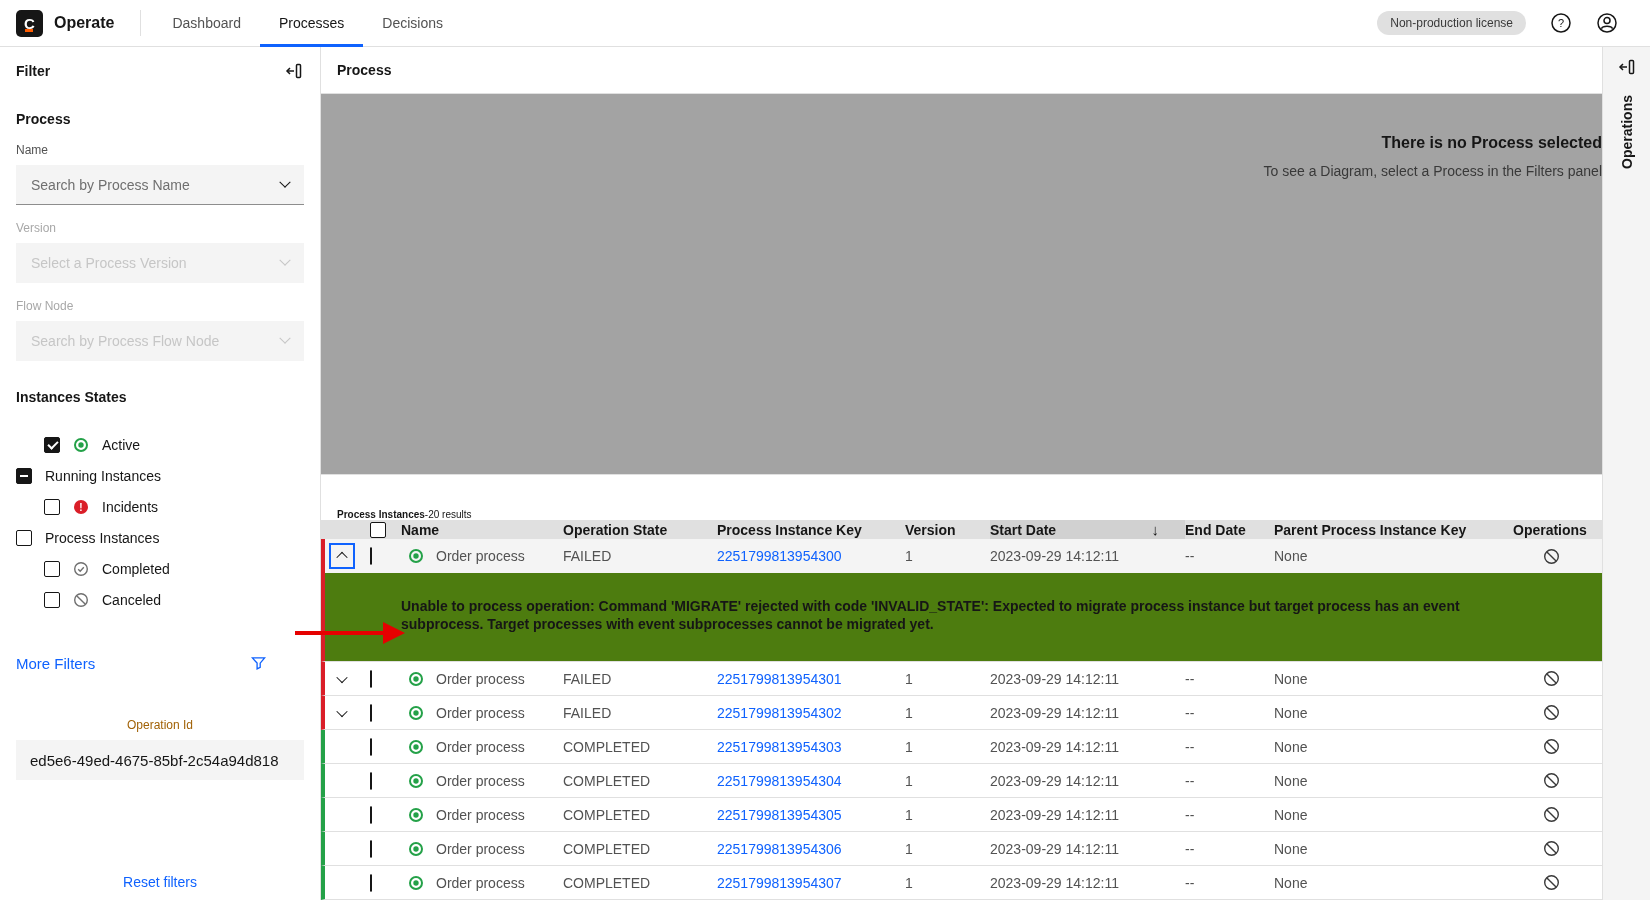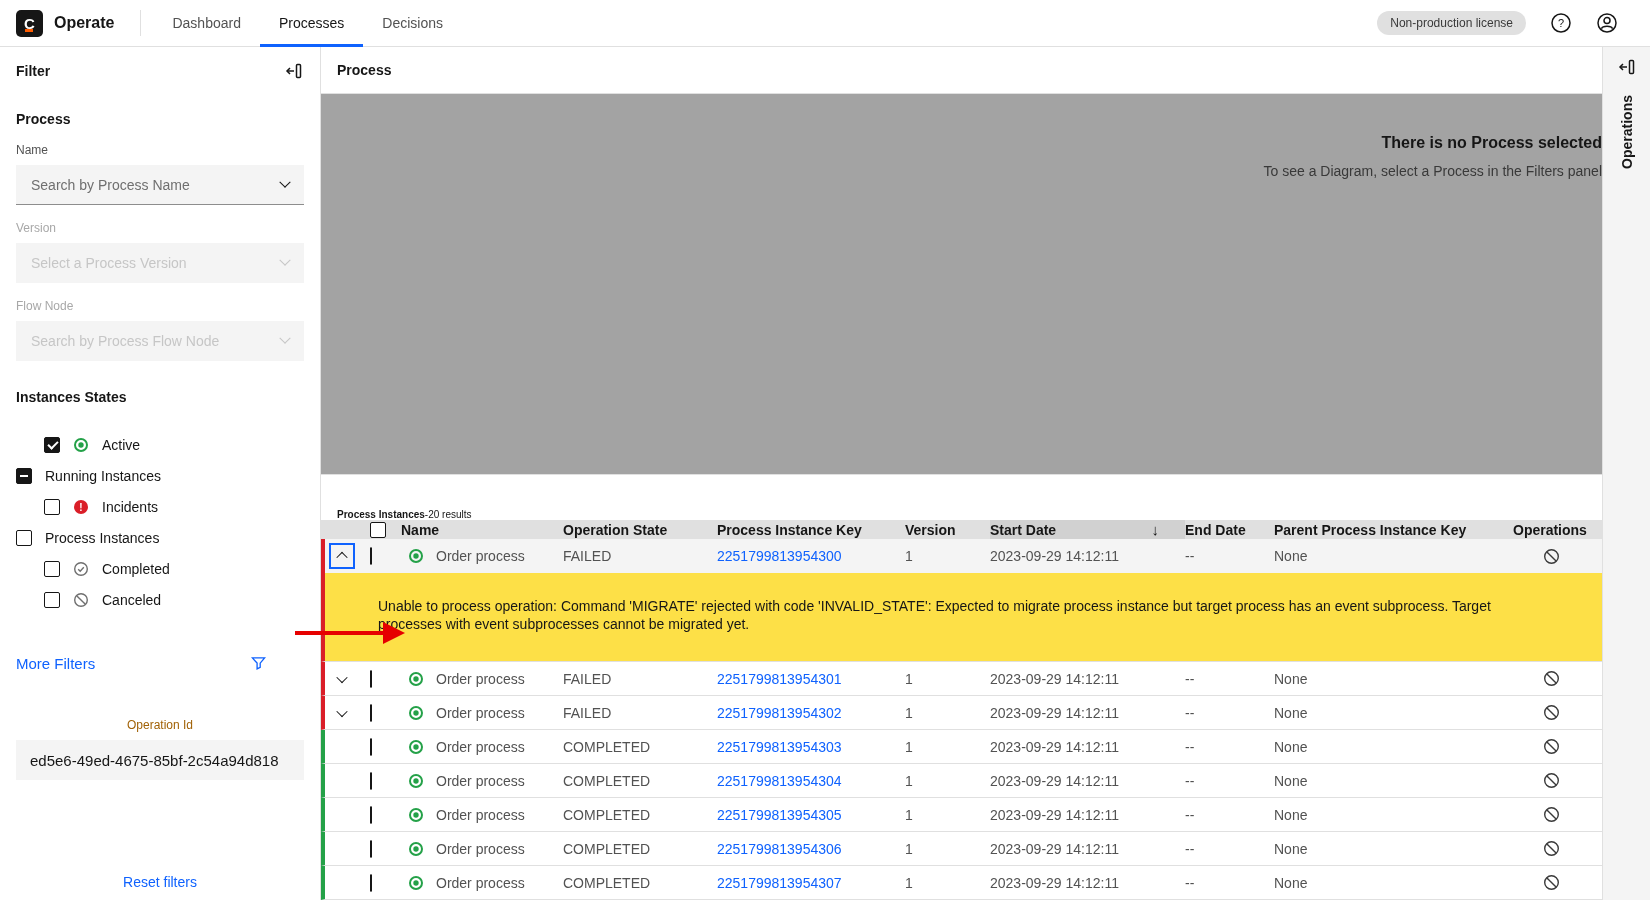--- a/index.html
+++ b/index.html
@@ -95,23 +95,23 @@
   .expander { width:26px; height:26px; margin-left:4px; display:flex; align-items:center;
               justify-content:center; background:none; border:2px solid transparent; cursor:pointer; }
   .expander.focused { border-color:var(--blue); }
   .row-chev { width:8px; height:8px; border-right:1.6px solid #161616; border-bottom:1.6px solid #161616; }
   .row-chev.down { transform:rotate(45deg) translate(-1px,-1px); }
   .row-chev.up { transform:rotate(-135deg) translate(-1px,-1px); }
   .row .checkbox { margin-left:9px; }
   .cell-name { display:flex; align-items:flex-end; gap:12px; padding-left:7px; overflow:hidden; }
   .link { color:var(--blue); cursor:pointer; }
   .ops-cell { padding-left:30px; display:flex; align-items:center; }
-  .error-block { background:#fde047; border-left:4px solid var(--red); border-bottom:1px solid #e0e0e0;
-                 height:89px; padding:24px 70px 0 53px; font-size:14px; color:#161616;
-                 line-height:18px; }
+  .error-block { background:#4d7c0f; border-left:4px solid var(--red); border-bottom:1px solid #e0e0e0;
+                 height:89px; padding:24px 70px 0 76px; font-size:14px; color:#161616;
+                 line-height:18px;font-weight:bold; }
   .error-block p { max-width:1128px; }
 
   
   .operations-rail { width:48px; flex-shrink:0; background:#f4f4f4; border-left:1px solid #e0e0e0;
                      display:flex; flex-direction:column; align-items:center; padding-top:10px; }
   .rail-label { margin-top:18px; writing-mode:vertical-rl; transform:rotate(180deg);
                 font-size:14px; font-weight:700; color:#161616; }
 
   
   .annotation-arrow { position:absolute; left:295px; top:631px; z-index:20; pointer-events:none; }

